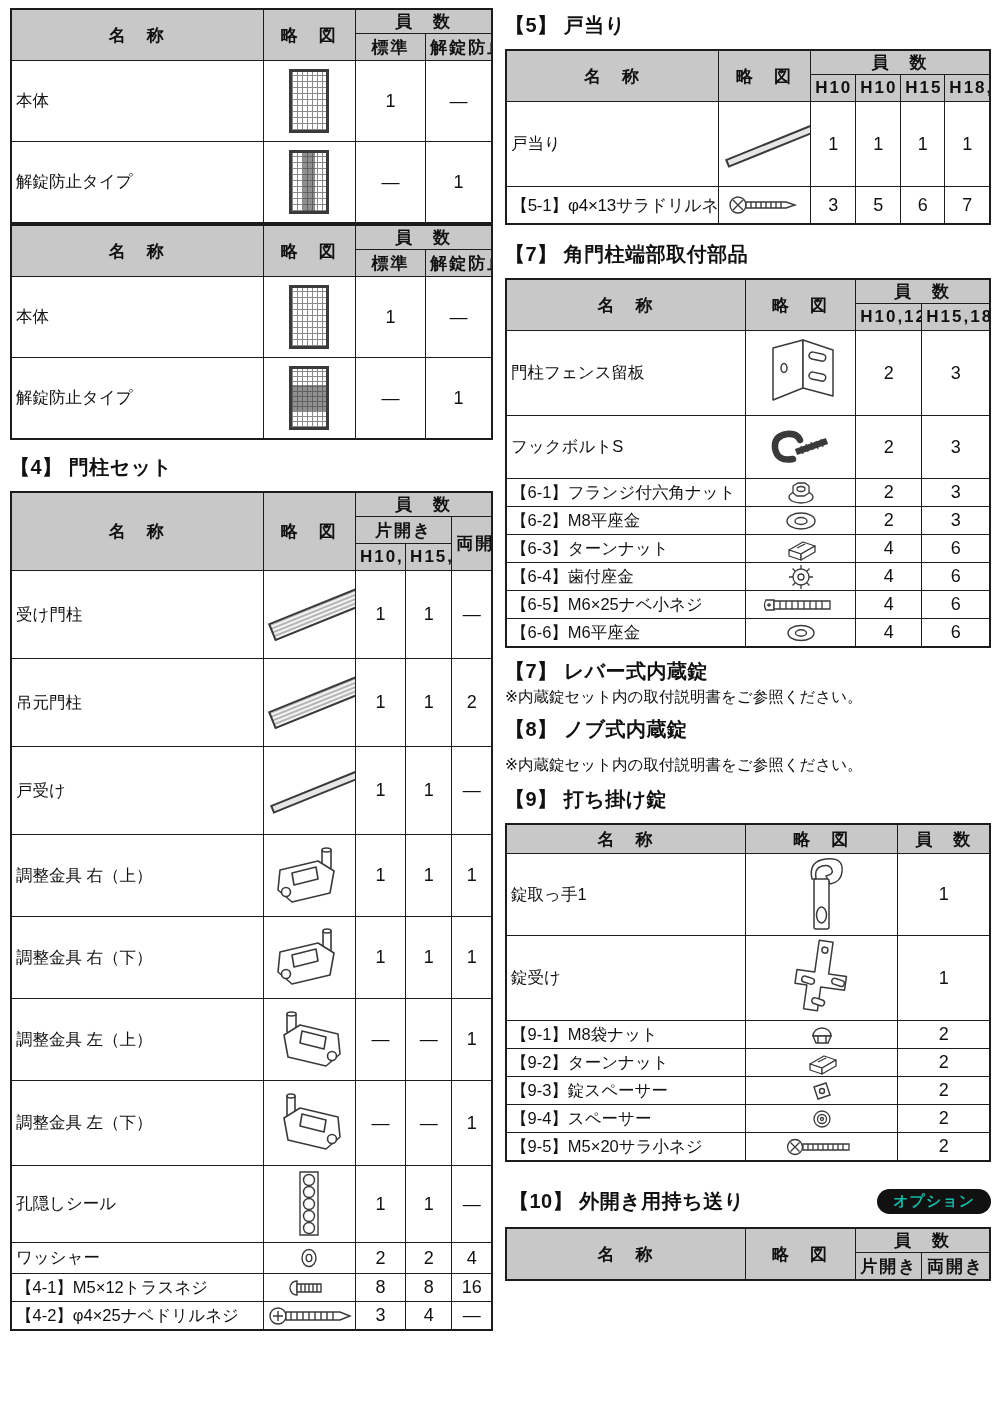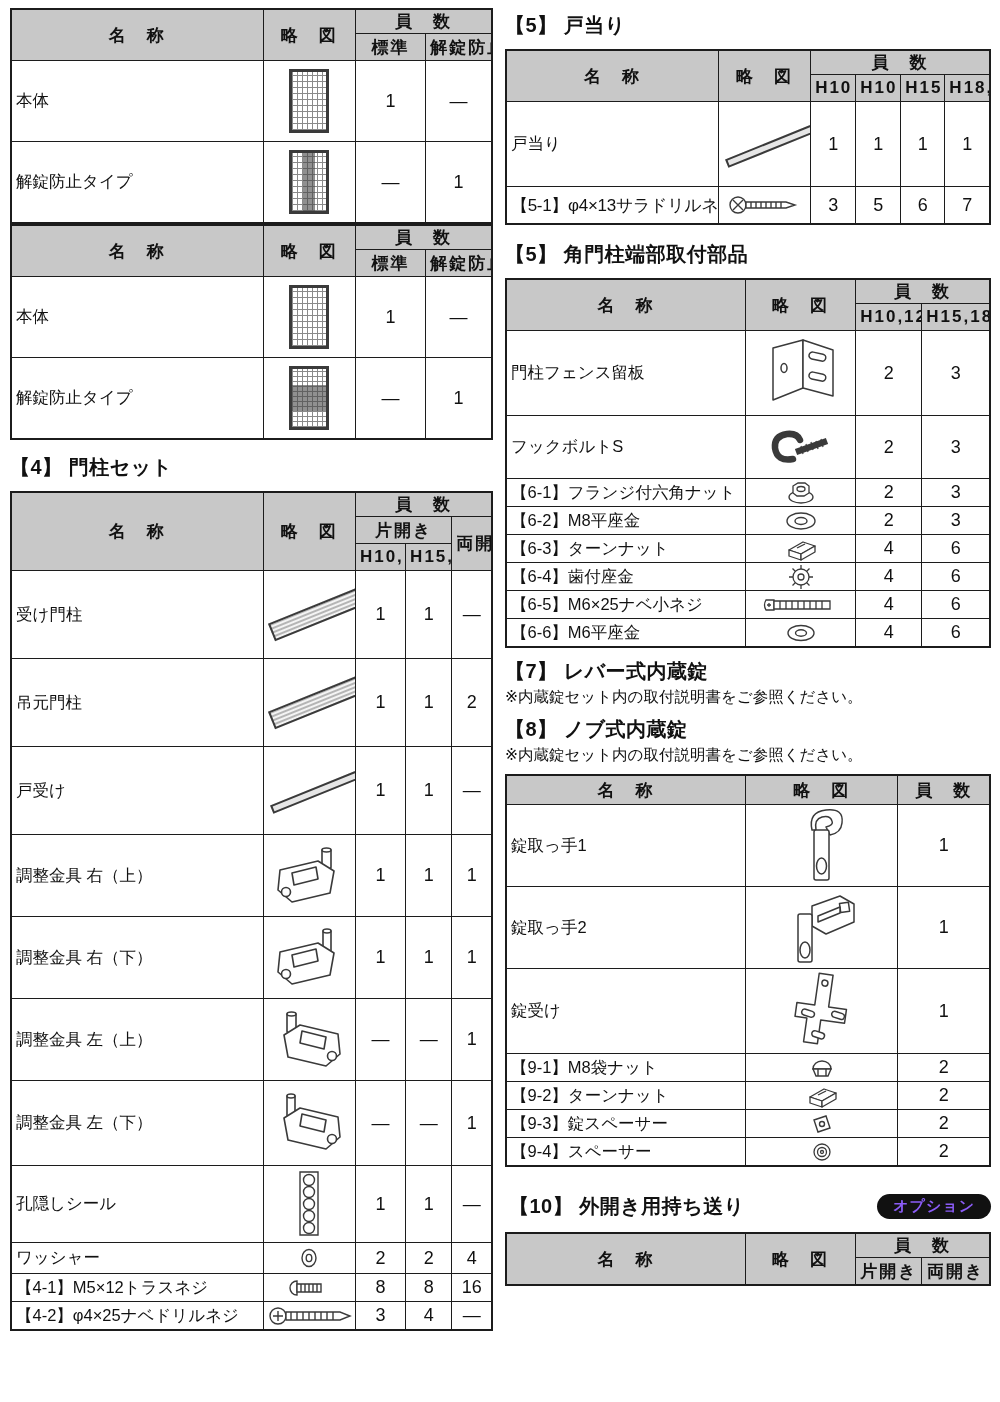--- a/index.html
+++ b/index.html
@@ -4,21 +4,21 @@
 <style>
   html,body{margin:0;padding:0;background:#fff;}
   body{width:1000px;height:1402px;position:relative;font-family:"Liberation Sans","DejaVu Sans",sans-serif;color:#111;}
   .col{position:absolute;top:8px;}
   .col-left{left:10px;width:483px;}
   .col-right{left:505px;width:486px;}
   .sec-title{font-size:20px;font-weight:700;margin:4px 0 10px 0;letter-spacing:.5px;white-space:nowrap;}
   .mt14{margin-top:14px;} .mt16{margin-top:16px;} .mt10{margin-top:10px;} .mt22{margin-top:22px;}
   .note{font-size:15.5px;margin:0 0 8px 0;white-space:nowrap;}
   .title-row{display:flex;align-items:center;justify-content:space-between;}
-  .badge{background:#111;color:#8b5cf6;font-size:15px;font-weight:700;border-radius:13px;padding:3px 16px;letter-spacing:1px;}
+  .badge{background:#111;color:#14b8a6;font-size:15px;font-weight:700;border-radius:13px;padding:3px 16px;letter-spacing:1px;}
   table.t{border-collapse:collapse;table-layout:fixed;width:100%;border:2.5px solid #1c1c1c;}
   table.t th,table.t td{border:1.6px solid #1c1c1c;padding:0 4px;overflow:hidden;}
   table.t th{background:#c8c8c8;font-weight:700;text-align:center;font-size:17px;letter-spacing:2px;white-space:nowrap;}
   th.sub{font-size:15px;letter-spacing:0;height:26px;}
   th.subsmall{font-size:10px;letter-spacing:-.5px;padding:0 1px;}
   th.subtiny{font-size:9.5px;letter-spacing:-.5px;padding:0;}
   th.sub12{font-size:12px;letter-spacing:0;padding:0 1px;}
   th.sub13{font-size:13px;letter-spacing:0;padding:0 1px;}
   th.qtop{height:22px;}
   td.nm{font-size:16.5px;text-align:left;padding-left:8px;white-space:nowrap;}
@@ -348,21 +348,21 @@
             </svg>
           </td>
       <td class="q">3</td>
       <td class="q">5</td>
       <td class="q">6</td>
       <td class="q">7</td>
         </tr>
   </tbody>
     </table>
 
-  <div class="sec-title mt16">【5】 角門柱端部取付部品</div>
+  <div class="sec-title mt16">【7】 角門柱端部取付部品</div>
   <table class="t">
     <colgroup>
         <col style="width:239px">
         <col style="width:110px">
         <col style="width:66px">
         <col style="width:68px">
       </colgroup>
     <tbody>
         <tr>
           <th rowspan="2">名　称</th>
@@ -485,23 +485,24 @@
             </svg>
           </td>
       <td class="q">4</td>
       <td class="q">6</td>
         </tr>
   </tbody>
     </table>
 
   <div class="sec-title mt10" style="margin-bottom:2px">【7】 レバー式内蔵錠</div>
   <div class="note">※内蔵錠セット内の取付説明書をご参照ください。</div>
-  <div class="sec-title" style="margin-bottom:2px">【8】 ノブ式内蔵錠</div>
+  <div class="sec-title" style="margin-bottom:12px">【8】 ノブ式内蔵錠</div>
   <div class="note">※内蔵錠セット内の取付説明書をご参照ください。</div>
 
+  <div class="sec-title mt10">【9】 打ち掛け錠</div>
   <table class="t">
     <colgroup>
         <col style="width:239px">
         <col style="width:152px">
         <col style="width:92px">
       </colgroup>
     <tbody>
         <tr>
           <th style="height:28px">名　称</th>
         <th>略　図</th>
@@ -513,35 +514,20 @@
         <svg class="ic" width="60" height="76">
               <g fill="#fff" stroke="#3a3a3a" stroke-width="1.5" stroke-linejoin="round">
                 <path d="M20 22 q-4 -18 14 -20 q18 -2 16 13 q-1 10 -12 12 l-4 -8 q8 -2 6 -6 q-2 -6 -10 -4 q-8 2 -6 13 Z"></path>
                 <rect x="22" y="22" width="15" height="50" rx="2"></rect>
                 <ellipse cx="29.5" cy="58" rx="5" ry="8"></ellipse>
               </g>
             </svg>
           </td>
       <td class="q">1</td>
         </tr>
-    <tr class="h81">
-      <td class="nm">錠取っ手2</td>
-      <td class="sk">
-        <svg class="ic" width="80" height="76">
-              <g fill="#fff" stroke="#3a3a3a" stroke-width="1.5" stroke-linejoin="round">
-                <path d="M30 16 L58 6 L72 14 L72 32 L44 44 L30 36 Z"></path>
-                <rect x="58" y="13" width="9" height="9" transform="rotate(-8 62 17)"></rect>
-                <path d="M36 26 l22 -9 v6 l-22 9 Z"></path>
-                <rect x="16" y="24" width="14" height="48" rx="2"></rect>
-                <ellipse cx="23" cy="60" rx="5" ry="8"></ellipse>
-              </g>
-            </svg>
-          </td>
-      <td class="q">1</td>
-        </tr>
     <tr class="h84">
       <td class="nm">錠受け</td>
       <td class="sk">
         <svg class="ic" width="72" height="82">
               <g fill="#fff" stroke="#3a3a3a" stroke-width="1.5" stroke-linejoin="round" transform="rotate(8 36 41)">
                 <path d="M28 4 h14 v32 h18 v14 h-24 v24 h-14 v-24 h-12 v-14 h18 Z"></path>
                 <circle cx="35" cy="13" r="3"></circle>
                 <rect x="16" y="42" width="13" height="6" rx="3" transform="rotate(10 22 45)"></rect>
                 <rect x="46" y="40" width="13" height="6" rx="3" transform="rotate(10 52 43)"></rect>
                 <rect x="29" y="62" width="13" height="6" rx="3" transform="rotate(10 35 65)"></rect>
@@ -590,20 +576,34 @@
       <td class="q">2</td>
         </tr>
     <tr class="h27">
       <td class="nm">【9-4】スペーサー</td>
       <td class="sk">
         <svg class="ic" width="22" height="22">
               <g fill="#fff" stroke="#3a3a3a" stroke-width="1.3">
                 <circle cx="11" cy="11" r="8"></circle>
                 <circle cx="11" cy="11" r="4.5"></circle>
                 <circle cx="11" cy="11" r="1.5"></circle>
+              </g>
+            </svg>
+          </td>
+      <td class="q">2</td>
+        </tr>
+    <tr class="h27">
+      <td class="nm">【9-5】M5×20サラ小ネジ</td>
+      <td class="sk">
+        <svg class="ic" width="72" height="18">
+              <g fill="#fff" stroke="#3a3a3a" stroke-width="1.3">
+                <circle cx="9" cy="9" r="7.5"></circle>
+                <path d="M4.5 4.5 l9 9 M13.5 4.5 l-9 9"></path>
+                <path d="M17 6 h46 v6 H17 Z"></path>
+                <path d="M22 6 v6 M27 6 v6 M32 6 v6 M37 6 v6 M42 6 v6 M47 6 v6 M52 6 v6 M57 6 v6"></path>
               </g>
             </svg>
           </td>
       <td class="q">2</td>
         </tr>
   </tbody>
     </table>
 
   <div class="title-row mt22">
     <div class="sec-title" style="margin:4px">【10】 外開き用持ち送り</div>

